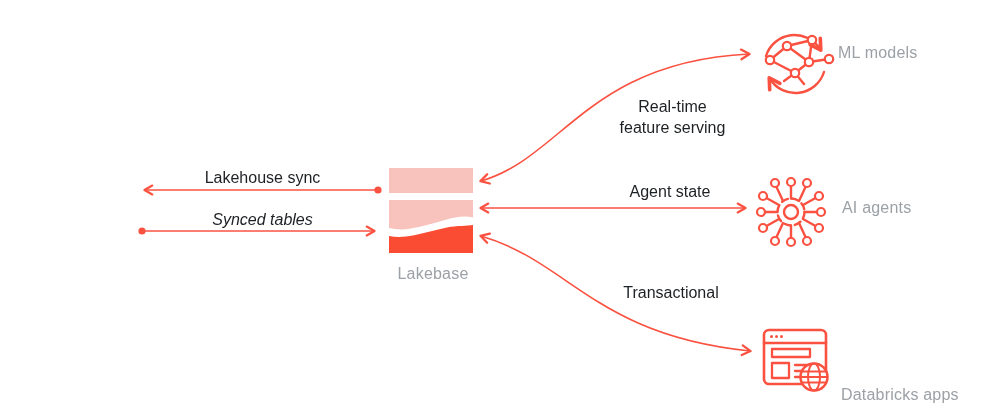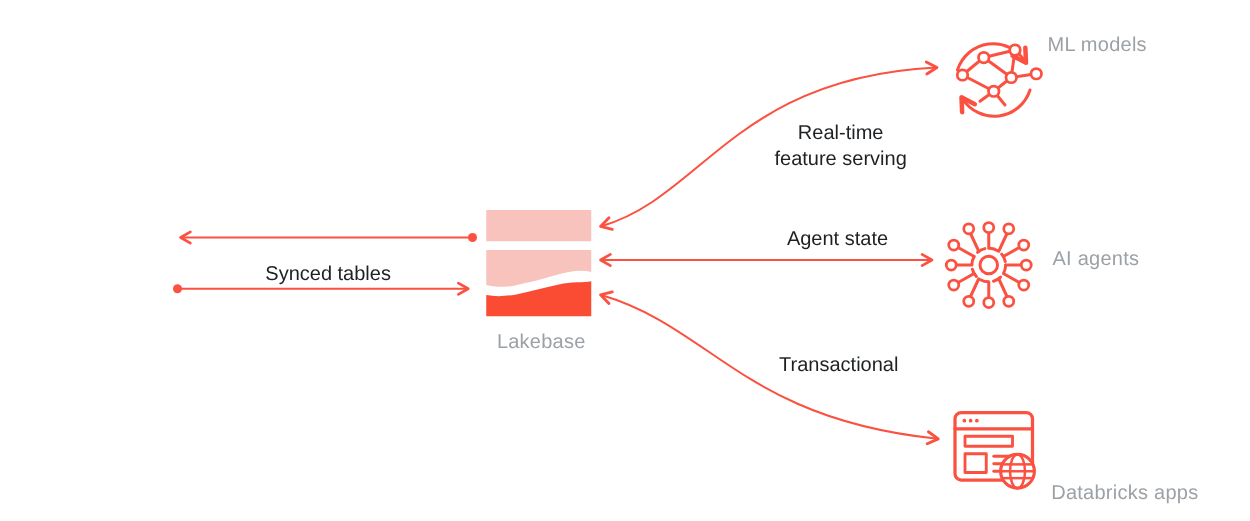--- a/index.html
+++ b/index.html
@@ -61,22 +61,23 @@
 
     <g>
       <path class="st" d="M481,208 L745,208" stroke-width="1.5" marker-start="url(#arw)" marker-end="url(#arw)"></path>
     </g>
 
     <g>
       <path class="st" d="M481,236 C570,262 595,335 750,351" stroke-width="1.6" marker-start="url(#arw)" marker-end="url(#arw)"></path>
     </g>
   </svg>
 
-
-  <div class="edge-label" style="left:170px;top:209px;width:185px;">Synced tables</div>
+  <div class="edge-label" style="left:170px;top:167px;width:185px;">Lakehouse sync</div>
+
+  <div class="edge-label" style="left:170px;top:209px;width:185px;font-style:italic;">Synced tables</div>
 
   <div class="edge-label" style="left:575px;top:181px;width:190px;">Agent state</div>
 
   <div class="edge-label" style="left:590px;top:96px;width:165px;">
     <span>Real-time</span>
     <span>feature serving</span>
   </div>
 
   <div class="edge-label" style="left:590px;top:282px;width:162px;">
     <span>Transactional</span>
@@ -118,21 +119,21 @@
       </g>
       <g class="nodefill" stroke-width="2.2">
         <circle cx="14" cy="36" r="4.2"></circle>
         <circle cx="31" cy="22" r="4.2"></circle>
         <circle cx="56" cy="16" r="4.2"></circle>
         <circle cx="53" cy="38" r="4.2"></circle>
         <circle cx="73" cy="35" r="4.2"></circle>
         <circle cx="39" cy="49" r="4.2"></circle>
       </g>
     </svg>
-    <div class="node-label" style="left:82px;top:4px;">ML models</div>
+    <div class="node-label" style="left:82px;top:20px;">ML models</div>
   </div>
 
   <div class="node" style="left:751px;top:172px;width:230px;height:80px;">
     <svg class="abs" style="left:0;top:0;" width="80" height="80" viewBox="0 0 80 80">
       <g class="st" stroke-width="2.4" stroke-linecap="round">
         <circle cx="40" cy="40" r="7"></circle>
         <circle cx="40" cy="40" r="13.5" stroke-dasharray="6.5 4.2"></circle>
         <line x1="40" y1="26.5" x2="40" y2="14"></line>
         <line x1="32" y1="29" x2="25.5" y2="15"></line>
         <line x1="48" y1="29" x2="54.5" y2="15"></line>

